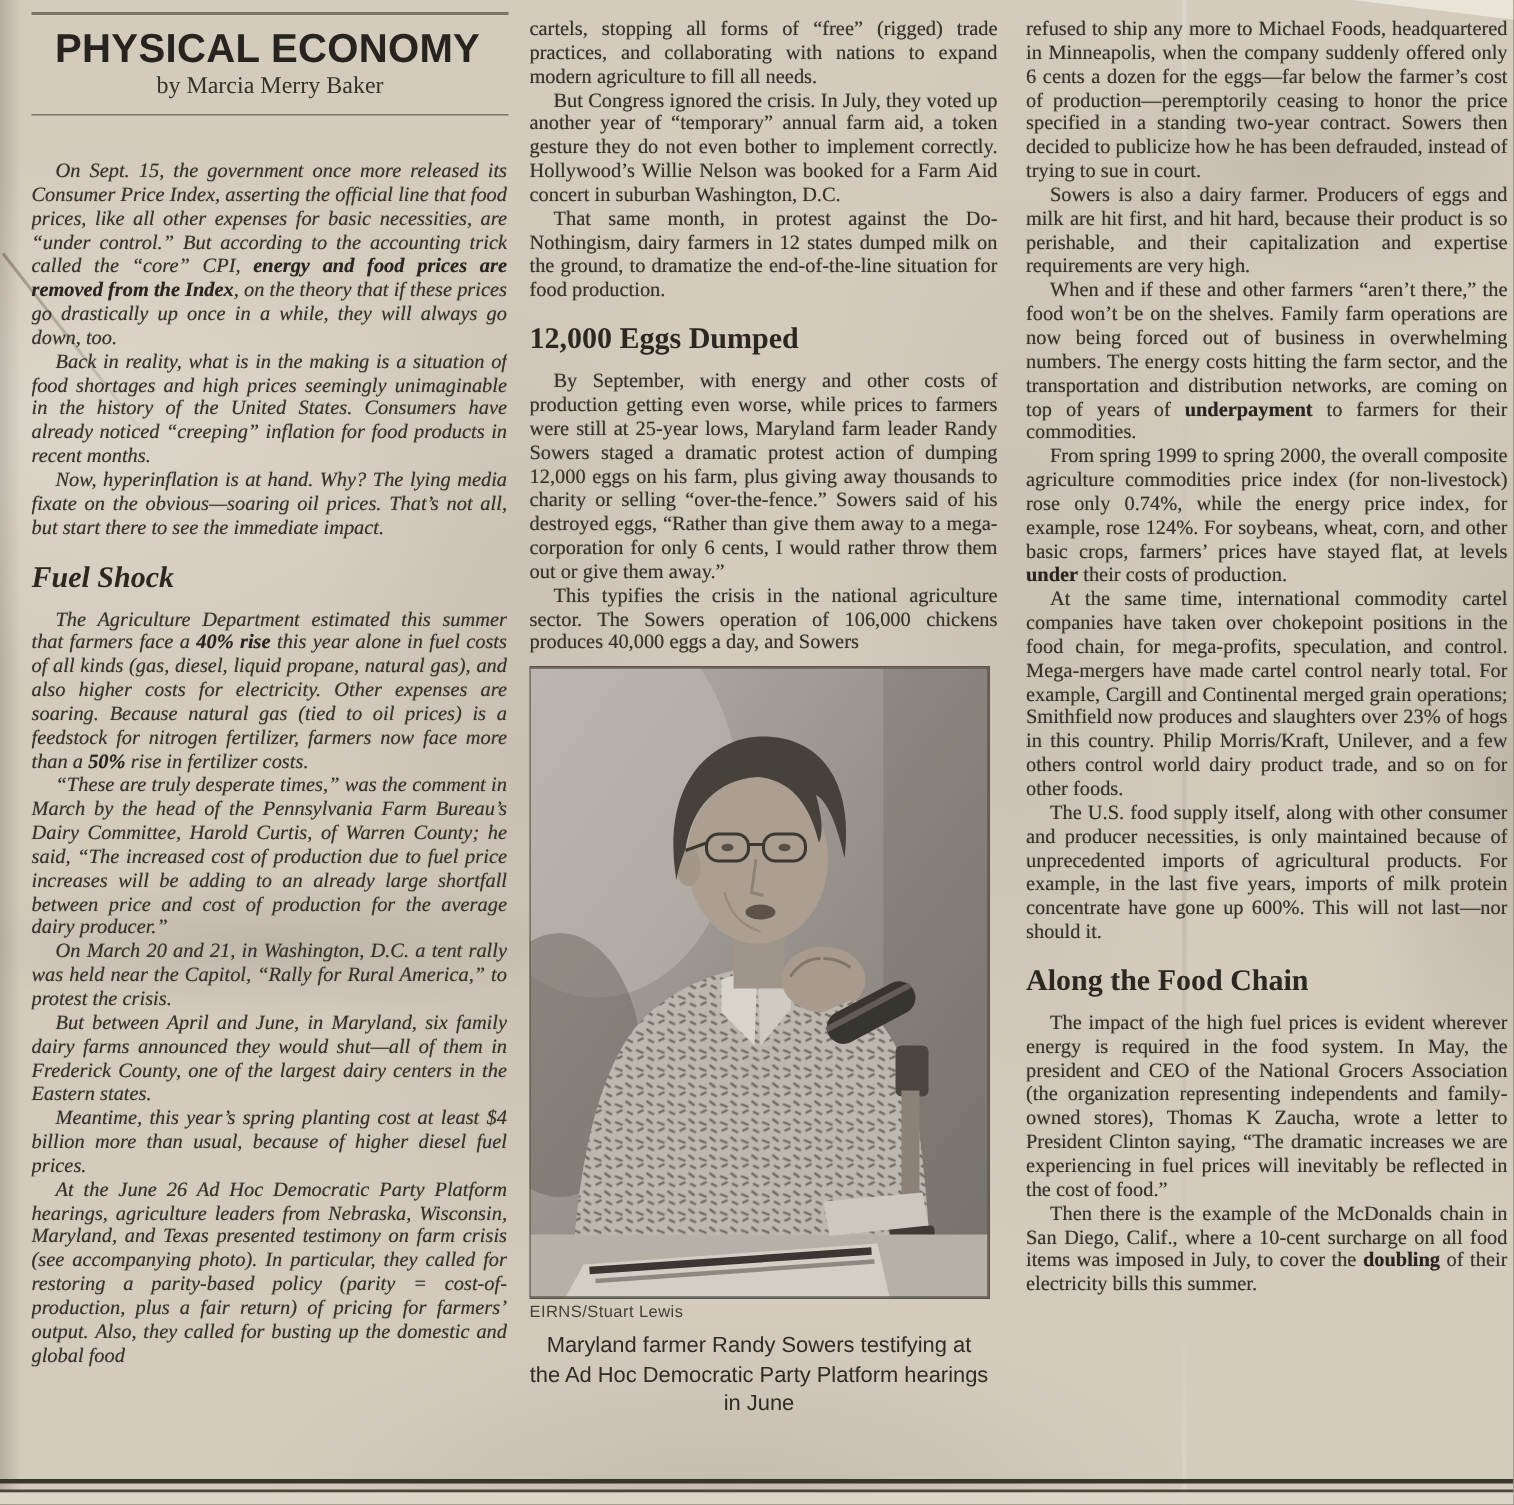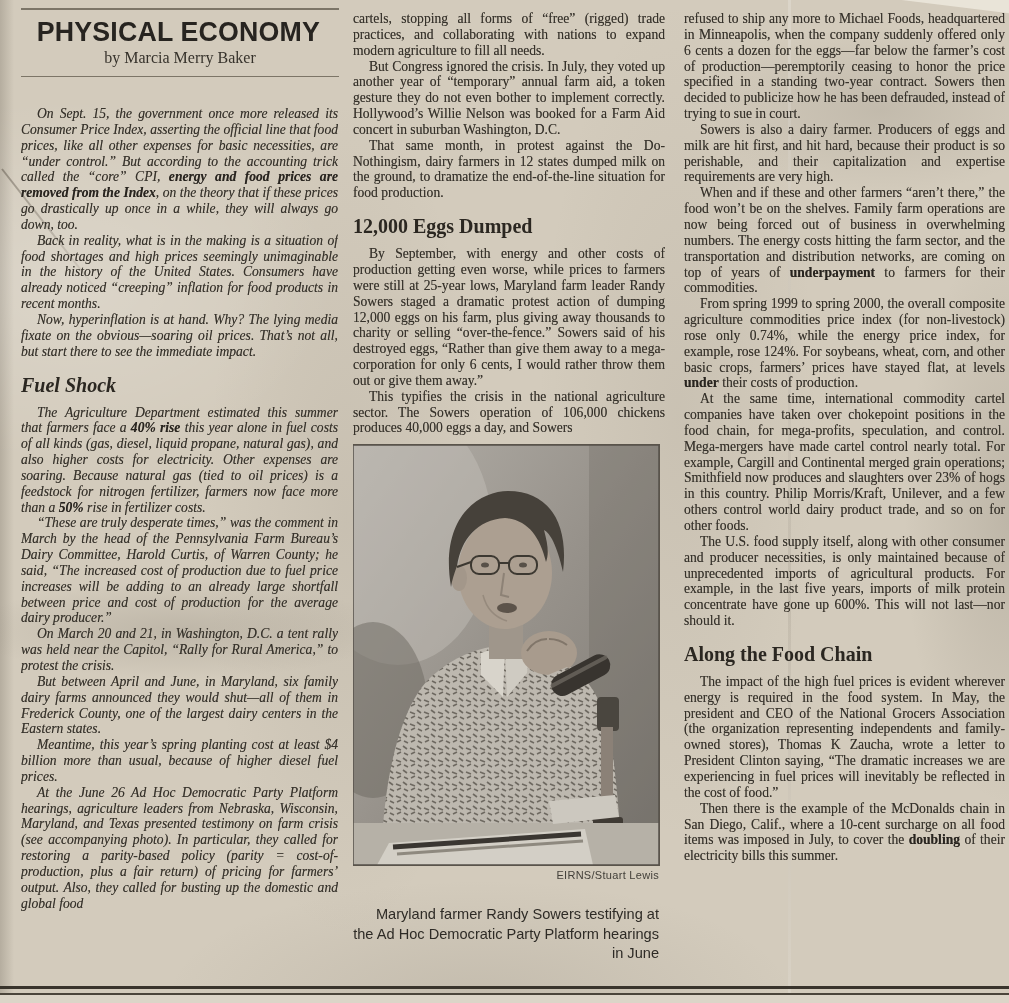--- a/index.html
+++ b/index.html
@@ -43,23 +43,23 @@
     margin:14px 0 9px; text-indent:0; text-align:left; }
 
   .col1 { left:21px;  top:106px; width:317px; height:896px;font-style:italic; }
   .col2 { left:353px; top:11px; width:312px; height:978px; }
   .col3 { left:684px; top:11px; width:321px; height:978px; }
 
   figure { margin-top:9px; width:306px; }
   .photo-frame { width:306px; height:420px; outline:1px solid #5a544b; background:#8d8a84; }
   .photo-frame svg { display:block; width:100%; height:100%; }
   .credit { font-family:"Liberation Sans", sans-serif; font-size:11px; color:#43403a;
-    text-align:right; margin-top:3px; letter-spacing:.3px; }
+    text-align:left; margin-top:3px; letter-spacing:.3px; }
   .caption { font-family:"Liberation Sans", sans-serif; font-size:14.6px; line-height:19.5px;
-    color:#2e2b26; margin-top:21px; text-align:right; }
+    color:#2e2b26; margin-top:4px; text-align:center; }
 
   .bottom-rule-thick { position:absolute; left:0; right:0; top:986px; height:3px; background:#39342c; }
   .bottom-rule-thin  { position:absolute; left:0; right:0; top:993px; height:1.5px; background:#4b453b; }
   .bottom-strip { position:absolute; left:0; right:0; top:995px; bottom:0; background:#dcd5c8; }
 </style>
 </head>
 <body>
 
 <div class="scan">
 

